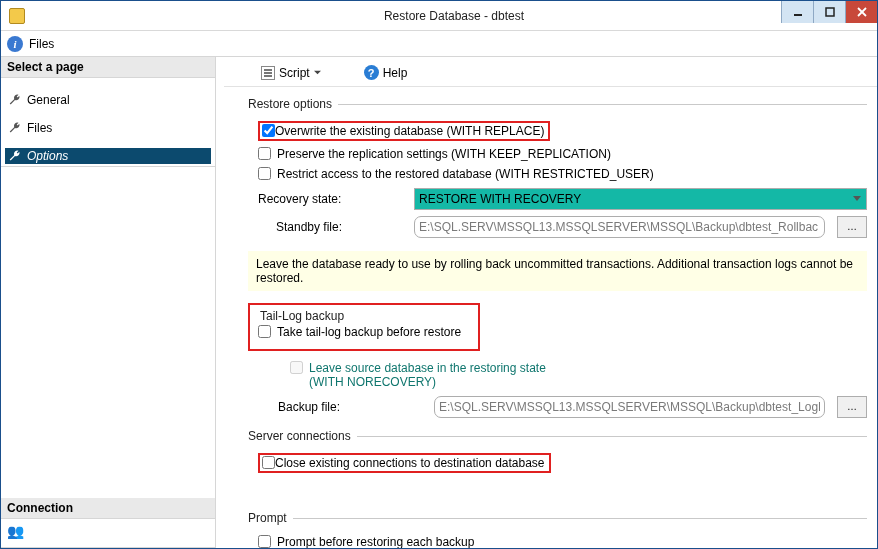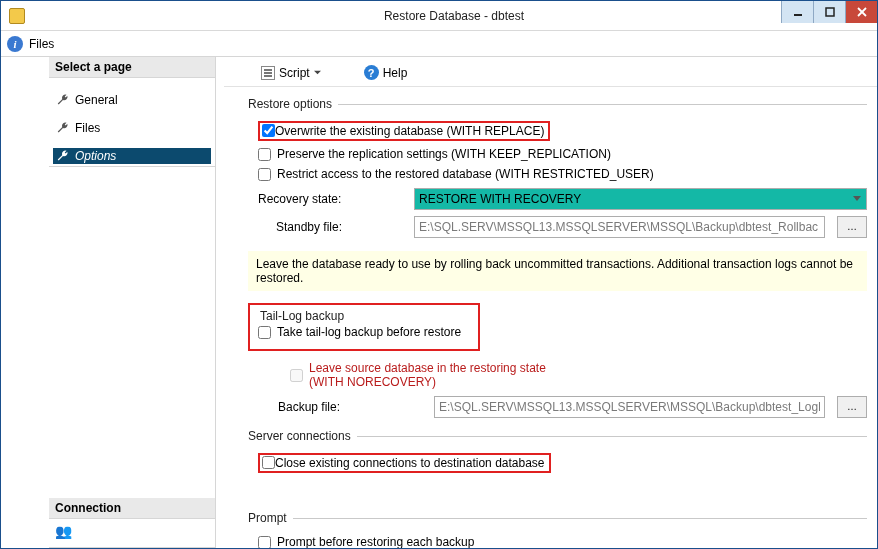--- a/index.html
+++ b/index.html
@@ -8,50 +8,50 @@
   .titlebar .appicon { width:16px; height:16px; margin:0 6px 0 8px; background:#f3c94a; border:1px solid #b28a1f; border-radius:2px; position:relative; display:inline-block; }
   .titlebar .title { position:absolute; left:0; right:0; text-align:center; font-size:12px; color:#222; pointer-events:none;margin-left:30px; }
   .winbtns { position:absolute; right:0; top:0; height:22px; display:flex; }
   .winbtn { width:32px; height:22px; display:flex; align-items:center; justify-content:center; border-left:1px solid #8ea8c4; }
   .winbtn.min, .winbtn.max { background:#d3e4f3; }
   .winbtn.close { background:#c8483a; color:#fff; }
   .winbtn svg { display:block; }
   .statusbar { height:26px; background:#fff; border-bottom:1px solid #d6d6d6; display:flex; align-items:center; padding-left:6px; gap:6px; }
   .info-icon { width:16px; height:16px; border-radius:50%; background:#3a79d1; color:#fff; display:inline-flex; align-items:center; justify-content:center; font-size:11px; font-style:italic; font-weight:bold; font-family:Georgia,serif; }
   .cols { display:flex; height:calc(549px - 30px - 26px - 2px); }
-  .sidebar { width:215px; border-right:1px solid #d6d6d6; display:flex; flex-direction:column;padding-left:48px; }
+  .sidebar { width:215px; border-right:1px solid #d6d6d6; display:flex; flex-direction:column; }
   .sidepanel { border-bottom:1px solid #d6d6d6; }
   .sidepanel-hdr { background:#e9e9e9; border-bottom:1px solid #d6d6d6; padding:3px 6px; font-weight:bold; font-size:12px; }
   .sidelist { padding:2px 4px; }
   .sideitem { display:flex; align-items:center; gap:5px; padding:1px 3px; font-size:12px; cursor:pointer;margin-top:12px; }
   .sideitem.selected { background:#0c4a6e; color:#fff;font-style:italic; }
   .wrench { width:14px; height:14px; display:inline-block; }
   .sidepanel.connection .sidelist { padding:4px 6px 8px; }
   .conn-icon { font-size:14px; }
   .spacer { flex:1; }
   .main { flex:1; padding:6px 0 0 8px; overflow:hidden; }
   .toolbar { display:flex; align-items:center; gap:10px; padding:2px 4px 6px; border-bottom:1px solid #e2e2e2; margin-bottom:10px; }
   .toolbtn { display:flex; align-items:center; gap:4px; font-size:12px; cursor:pointer;padding-left:33px; }
   .dropdown-caret { width:7px; height:7px; display:inline-block; }
   .script-icon { width:14px; height:14px; border:1px solid #888; background:#fff; position:relative; }
   .script-icon::after { content:""; position:absolute; left:2px; top:2px; right:2px; height:2px; background:#777; box-shadow:0 3px 0 #777, 0 6px 0 #777; }
   .help-icon { width:15px; height:15px; border-radius:50%; background:#2a7dd4; color:#fff; display:inline-flex; align-items:center; justify-content:center; font-weight:bold; font-size:11px; }
   .content { padding:0 10px 0 24px; font-size:12px; }
   fieldset { border:none; border-top:1px solid #c9c9c9; margin:0 0 10px 0; padding:8px 0 0 0; }
   legend { padding:0 6px 0 0; font-size:12px; color:#222; }
-  .chkrow { display:flex; align-items:center; gap:6px; padding:2px 0 4px 10px; }
+  .chkrow { display:flex; gap:6px; padding:2px 0 4px 10px; }
   .chkrow input[type=checkbox] { width:13px; height:13px; margin:0; }
   .chkrow label { font-size:12px; }
-  .chkrow.disabled label { color:#b91c1c; }
+  .chkrow.disabled label { color:#0f766e; }
   .redbox { border:2px solid #e02020; display:inline-flex; padding:1px 4px 1px 2px; }
   .formrow { display:flex; align-items:center; padding:3px 0 3px 10px; gap:6px; }
   .formrow .lbl { width:150px; font-size:12px; }
   .formrow .lbl.indent { padding-left:18px; }
   .formrow select, .formrow input[type=text] { flex:1; font-size:12px; height:22px; border:1px solid #adadad; padding:1px 4px; background:#14b8a6; }
-  .formrow input[readonly] { background:#fff; color:#7a7a7a; }
+  .formrow input[readonly] { background:#fff; color:#7a7a7a;border-radius:7px; }
   .browse-btn { width:30px; height:22px; border:1px solid #adadad; background:#f0f0f0; font-size:10px; text-align:center; line-height:20px; cursor:pointer; margin-left:6px; }
   .note { background:#ffffe6; border:0; padding:6px 8px; font-size:12px; margin:4px 0 12px 0; }
   .fs-tight { margin-bottom:4px; }
   .red-fieldset { border:2px solid #e02020; border-top:2px solid #e02020; padding:4px 6px 6px 6px; display:inline-block; margin-bottom:8px; }
   .red-fieldset legend { padding:0 4px; }
   select { appearance:none; -webkit-appearance:none; background-image:none; }
   .select-wrap { position:relative; flex:1; display:flex; }
   .select-wrap::after { content:""; position:absolute; right:6px; top:8px; width:0; height:0; border-left:4px solid transparent; border-right:4px solid transparent; border-top:5px solid #555; pointer-events:none; }
   .gap { height:24px; }
 </style>

